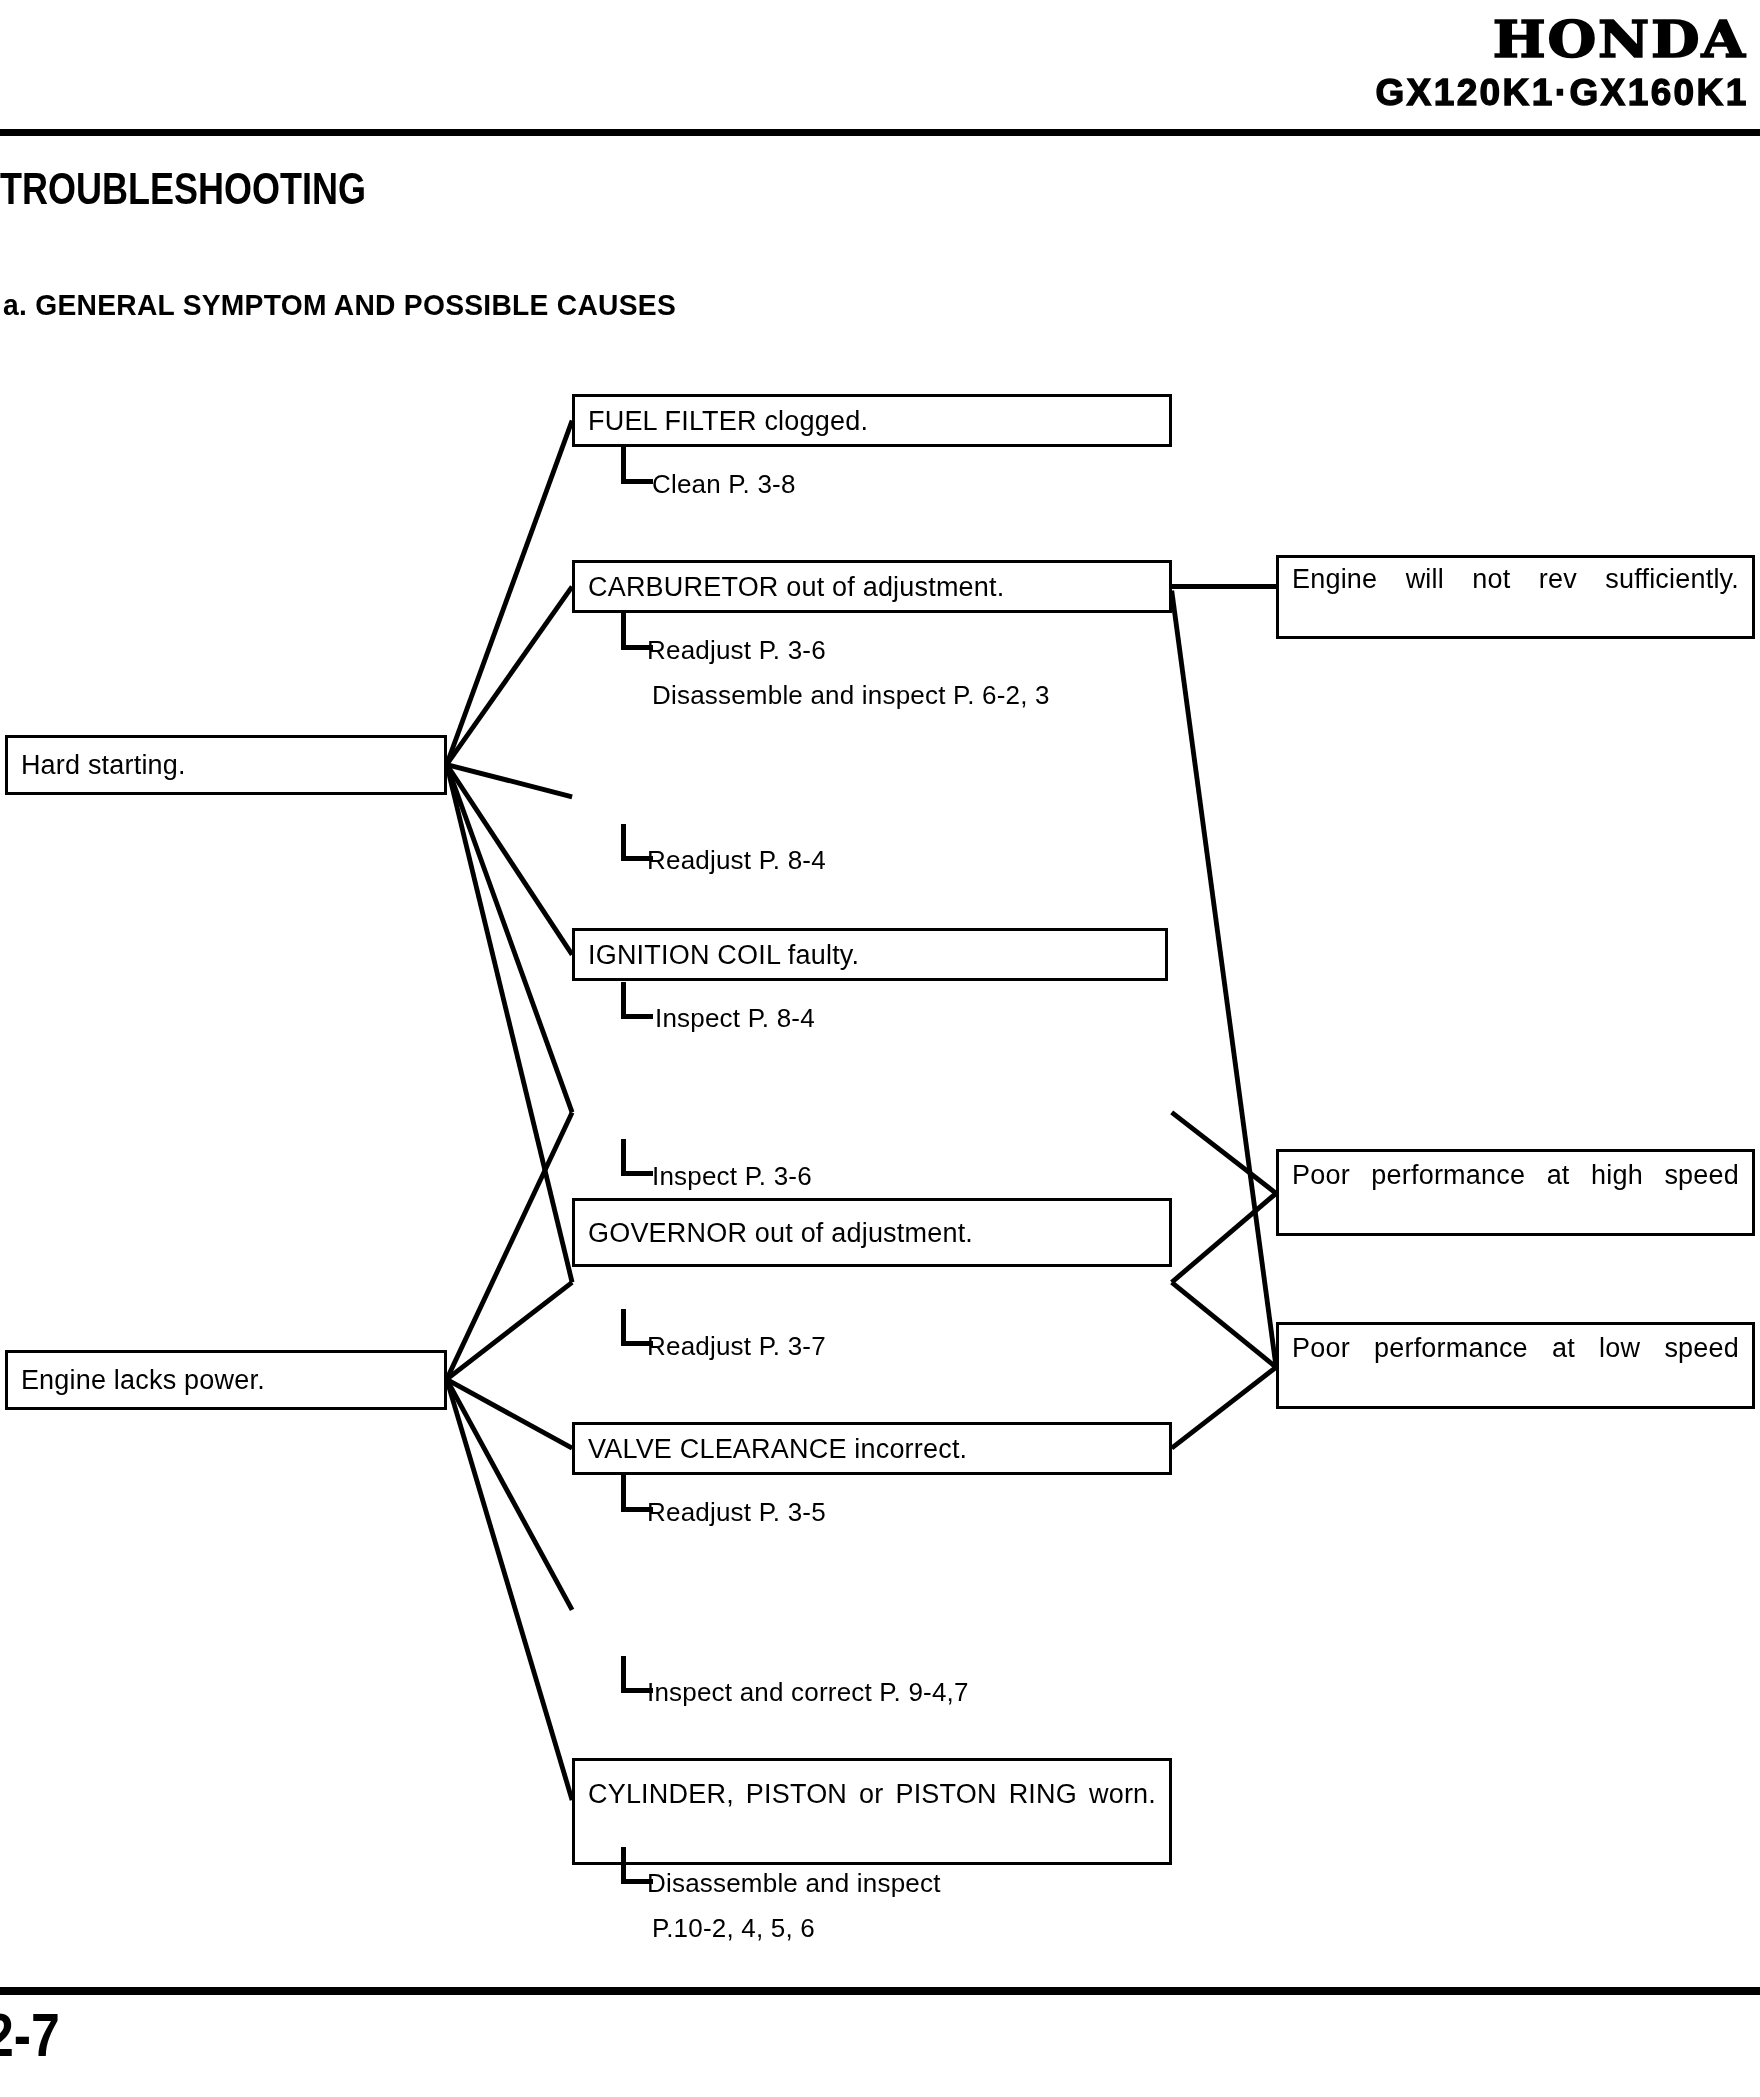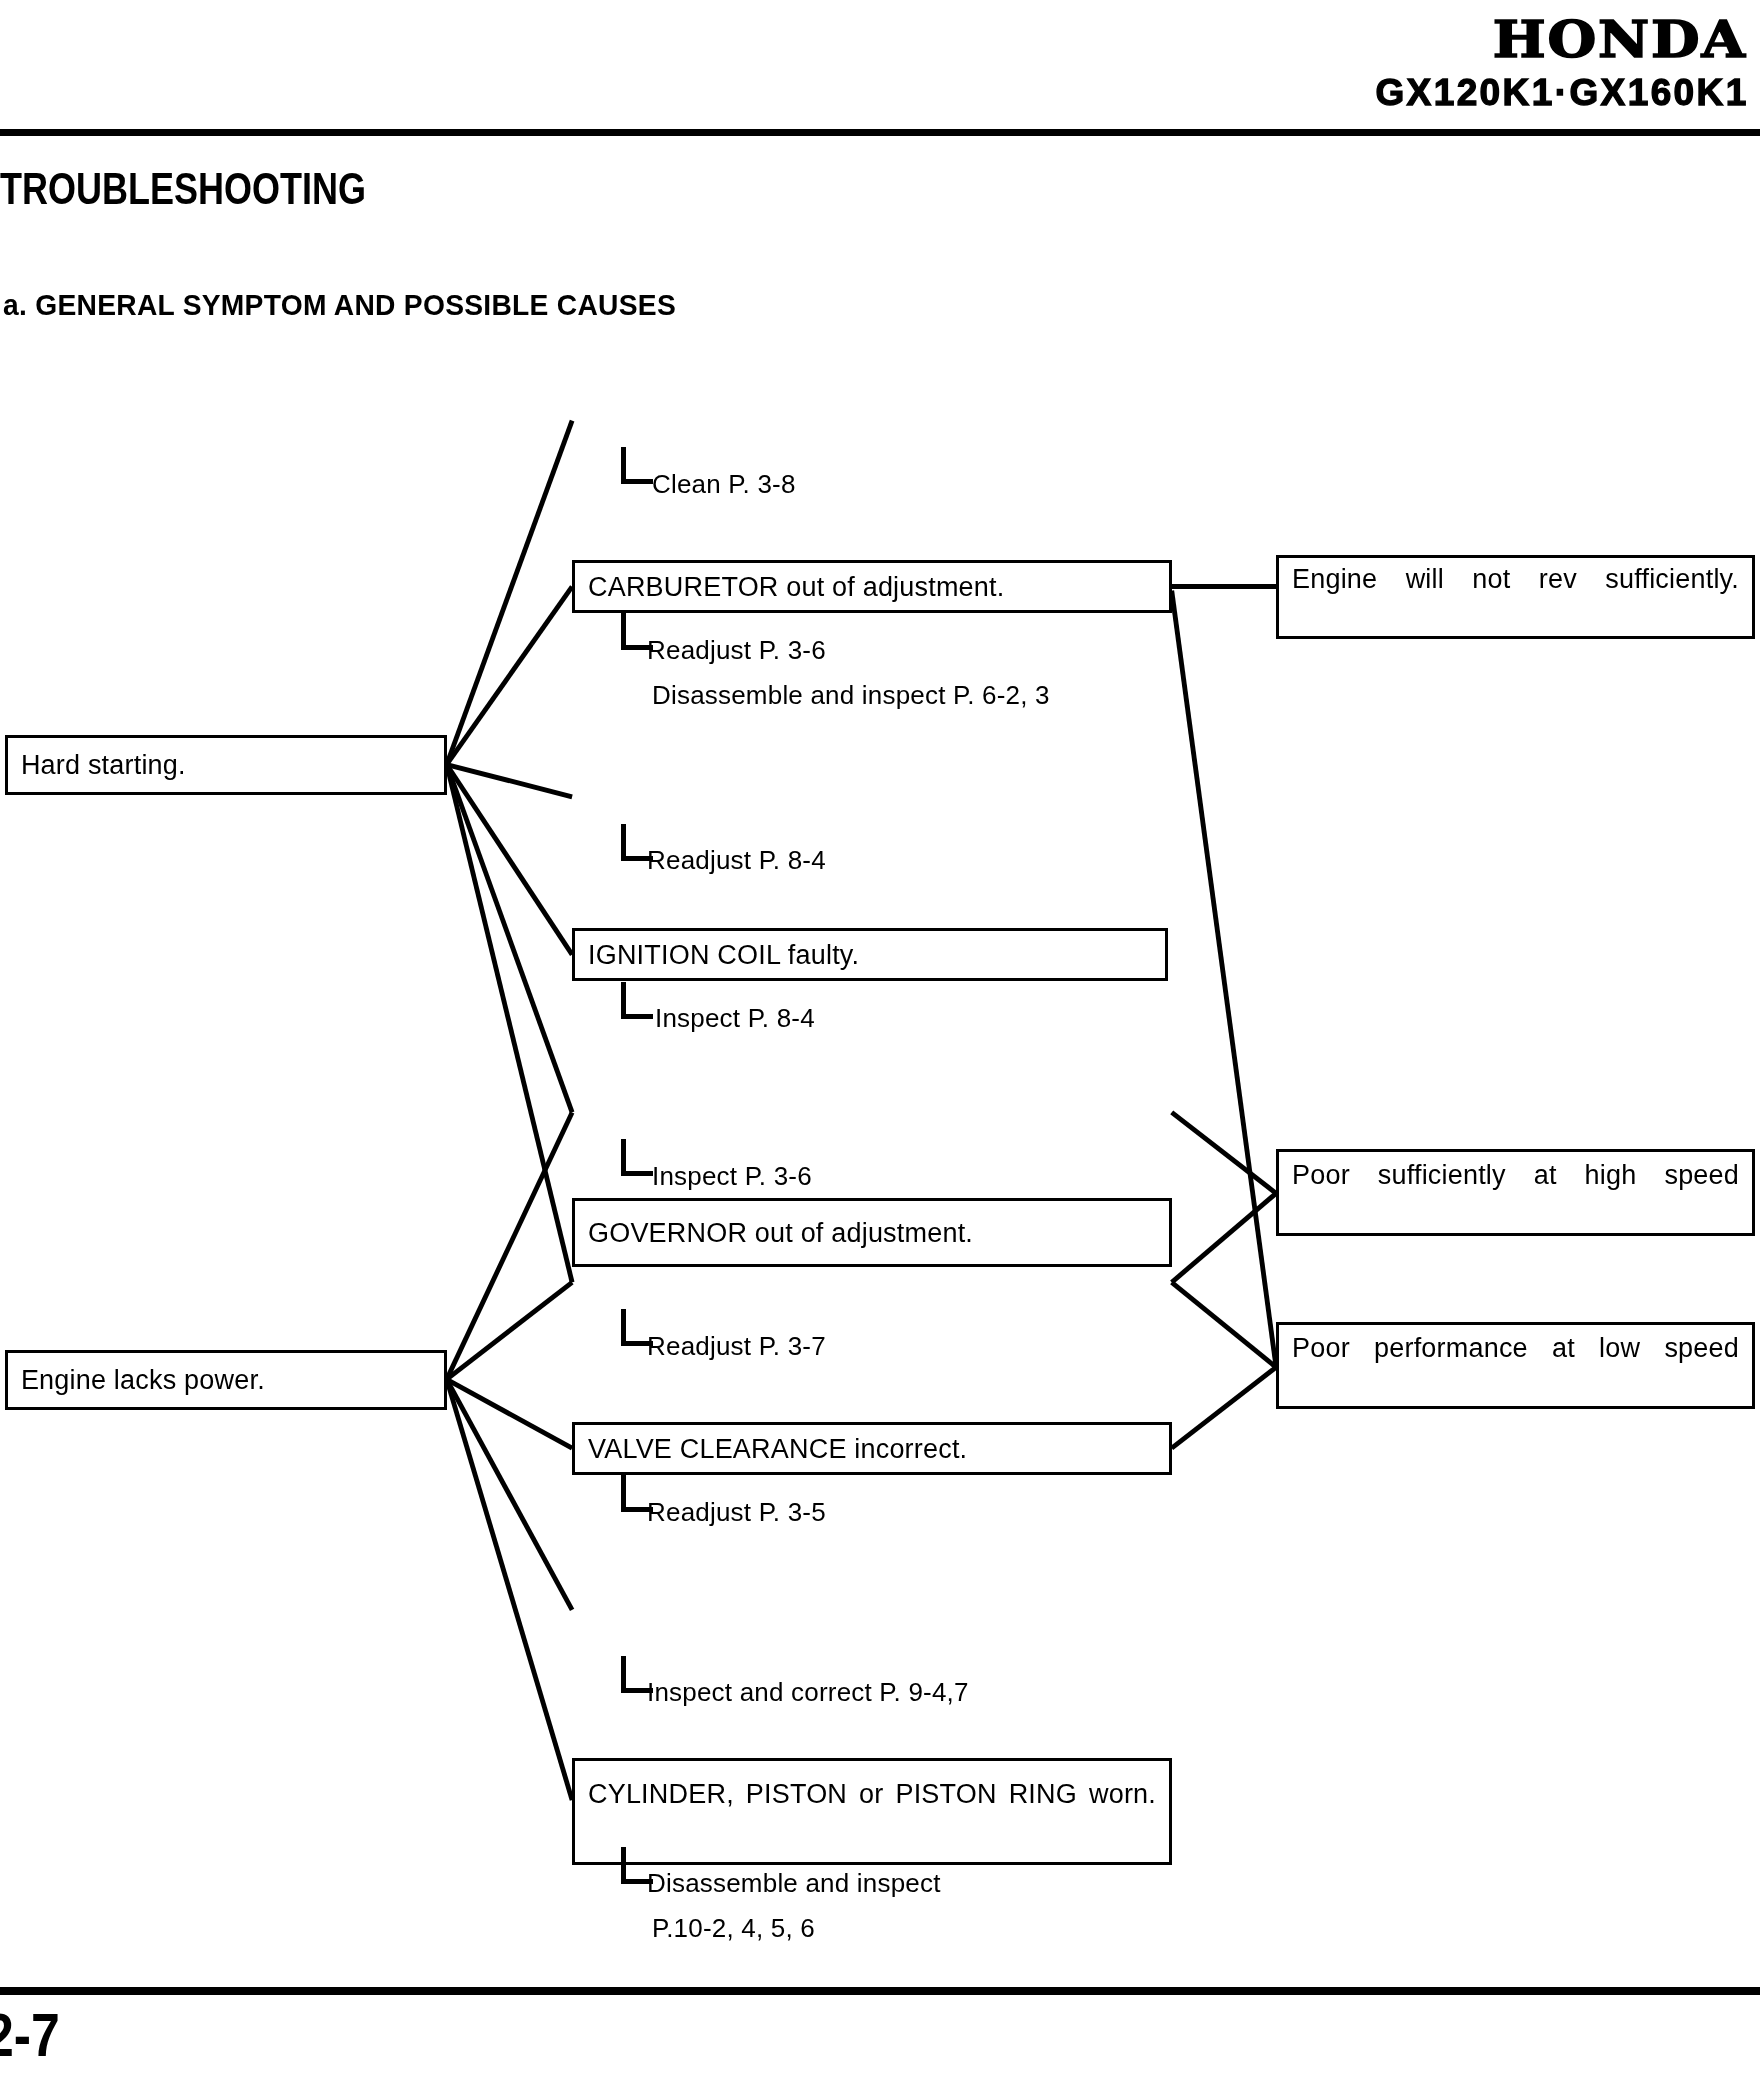--- a/index.html
+++ b/index.html
@@ -115,20 +115,23 @@
     </svg>
 
     <div class="node" style="left:4.9px; top:735px; width:442px; height:60px;">
       <span class="txt">Hard starting.</span>
     </div>
 
     <div class="node" style="left:4.9px; top:1350px; width:442px; height:60px;">
       <span class="txt">Engine lacks power.</span>
     </div>
 
+    <div class="node" style="left:572px; top:394px; width:600px; height:53px;">
+      <span class="txt">FUEL FILTER clogged.</span>
+    </div>
     <div class="elbow" style="left:621px; top:447px; width:32px; height:37px;">
       <span class="v" style="height:37px;"></span>
         <span class="h" style="width:32px;"></span>
     </div>
     <div class="action" style="left:652px; top:467px;">Clean P. 3-8</div>
 
     <div class="node" style="left:572px; top:560px; width:600px; height:53px;">
       <span class="txt">CARBURETOR out of adjustment.</span>
     </div>
     <div class="elbow" style="left:621px; top:613px; width:32px; height:37px;">
@@ -191,21 +194,21 @@
         <span class="h" style="width:32px;"></span>
     </div>
     <div class="action" style="left:647px; top:1866px;">Disassemble and inspect</div>
     <div class="action" style="left:652px; top:1911px;">P.10-2, 4, 5, 6</div>
 
     <div class="node just" style="left:1276px; top:555px; width:479px; height:84px;">
       <span class="txt">Engine will not rev sufficiently.</span>
     </div>
 
     <div class="node just" style="left:1276px; top:1149px; width:479px; height:87px;">
-      <span class="txt">Poor sufficiently at high speed</span>
+      <span class="txt">Poor performance at high speed</span>
     </div>
 
     <div class="node just" style="left:1276px; top:1322px; width:479px; height:87px;">
       <span class="txt">Poor performance at low speed</span>
     </div>
 
   </div>
 
   <div class="rule-bottom"></div>
   <div class="page-number">2-7</div>

